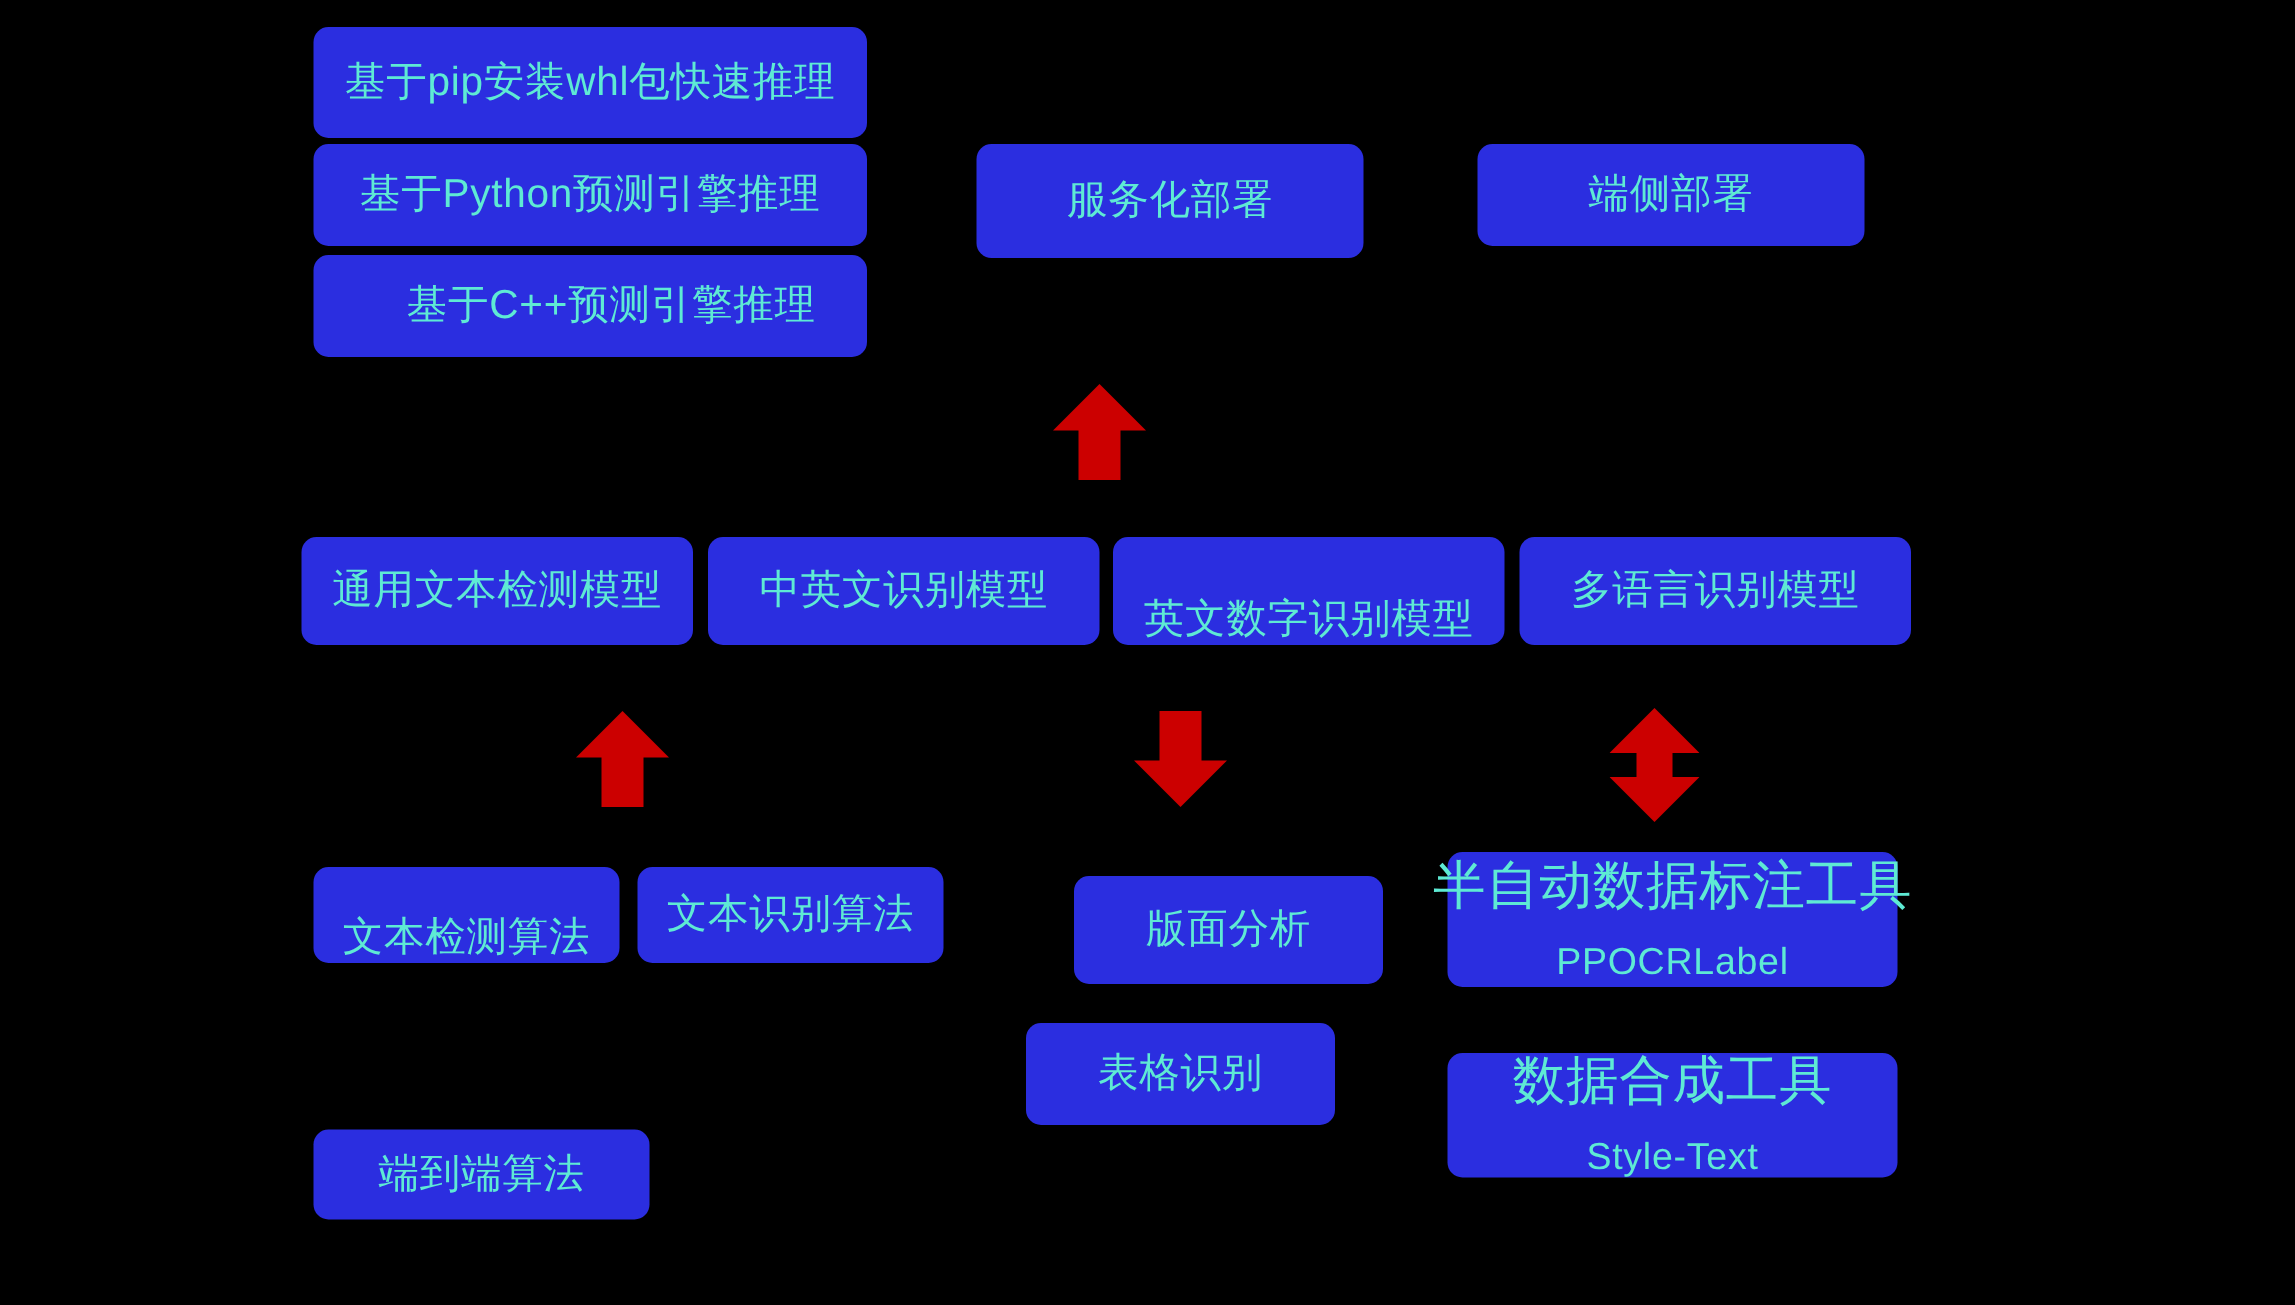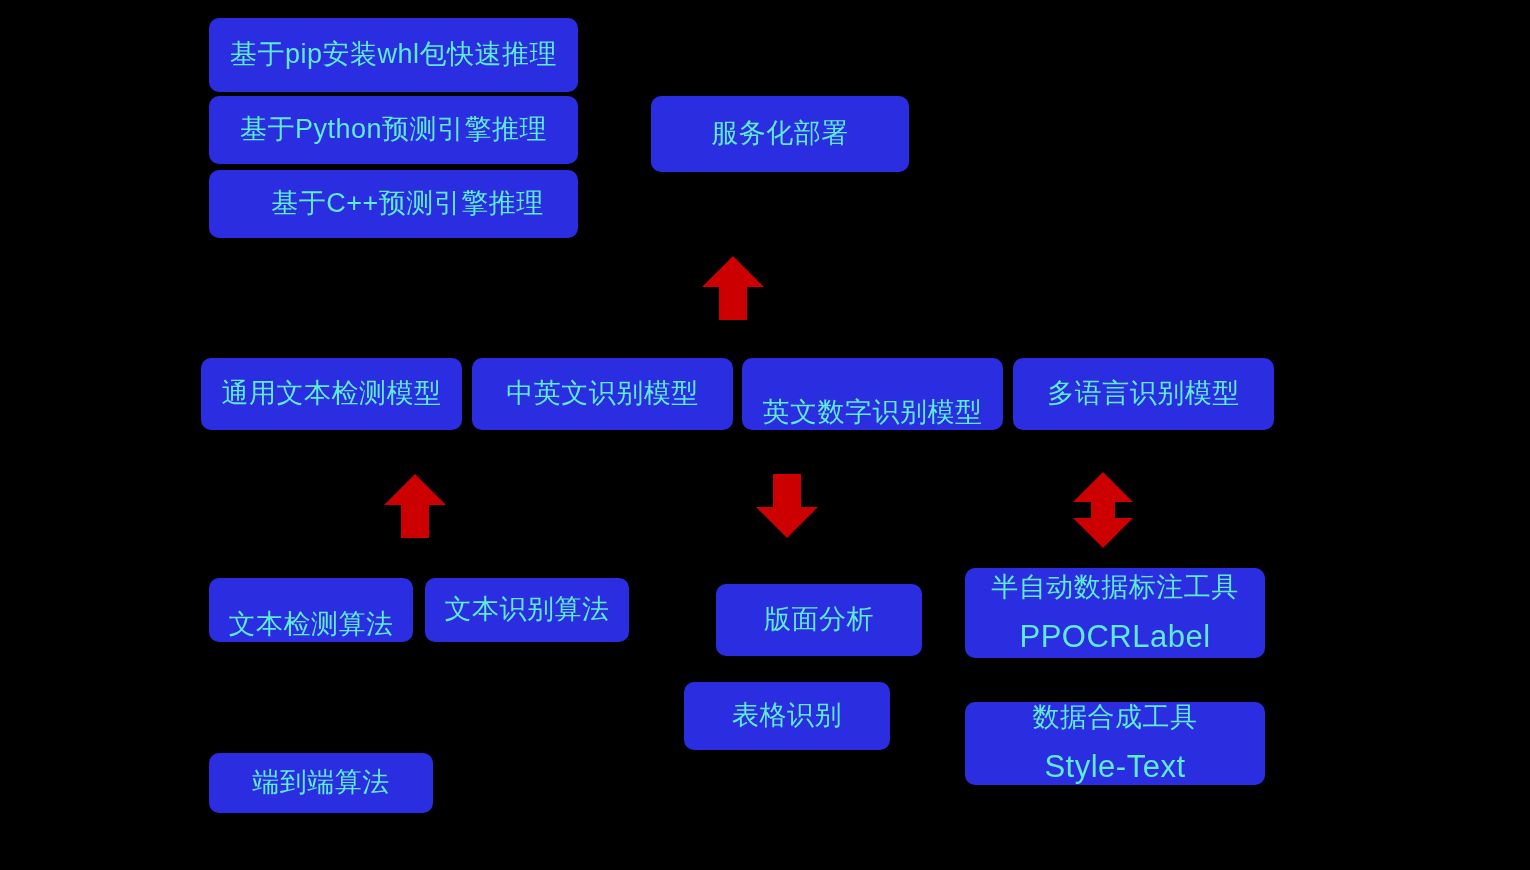--- a/index.html
+++ b/index.html
@@ -28,26 +28,26 @@
     line-height: 1.15;
     box-sizing: border-box;
     padding: 2px 8px;
   }
   .box .l1 {
     font-size: 27px;
     white-space: nowrap;
     letter-spacing: 0.5px;
   }
   .box .l2 {
-    font-size: 31px;
+    font-size: 25px;
     white-space: nowrap;
     letter-spacing: 0.5px;
     margin-top: 16px;
   }
-  .box.two-line .l1 { font-size: 27px; }
+  .box.two-line .l1 { font-size: 35px; }
 
   .arrow {
     position: absolute;
   }
   .arrow svg { display: block; }
 </style>
 </head>
 <body>
 
 <div id="canvas">
@@ -61,20 +61,23 @@
   </div>
 
   <div class="box" style="left:209px; top:170px; width:369px; height:68px;padding-left:36px;">
     <span class="l1">基于C++预测引擎推理</span>
   </div>
 
   <div class="box" style="left:651px; top:96px; width:258px; height:76px;">
     <span class="l1">服务化部署</span>
   </div>
 
+  <div class="box" style="left:985px; top:96px; width:258px; height:68px;">
+    <span class="l1">端侧部署</span>
+  </div>
 
   <div class="arrow" style="left:702px; top:256px; width:62px; height:64px;">
     <svg width="62" height="64" viewBox="0 0 62 64" aria-hidden="true">
       <polygon points="31,0 62,31 45,31 45,64 17,64 17,31 0,31" fill="#CC0000"></polygon>
     </svg>
   </div>
 
   <div class="box" style="left:201px; top:358px; width:261px; height:72px;">
     <span class="l1">通用文本检测模型</span>
   </div>

